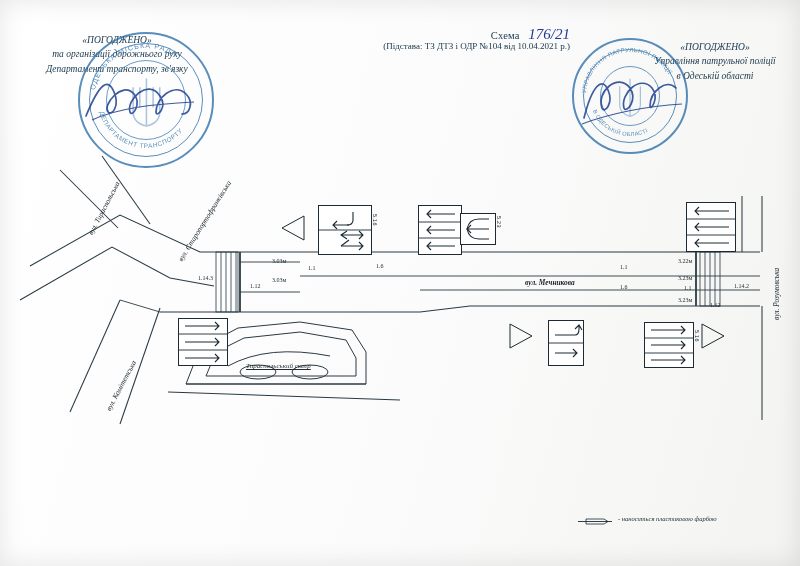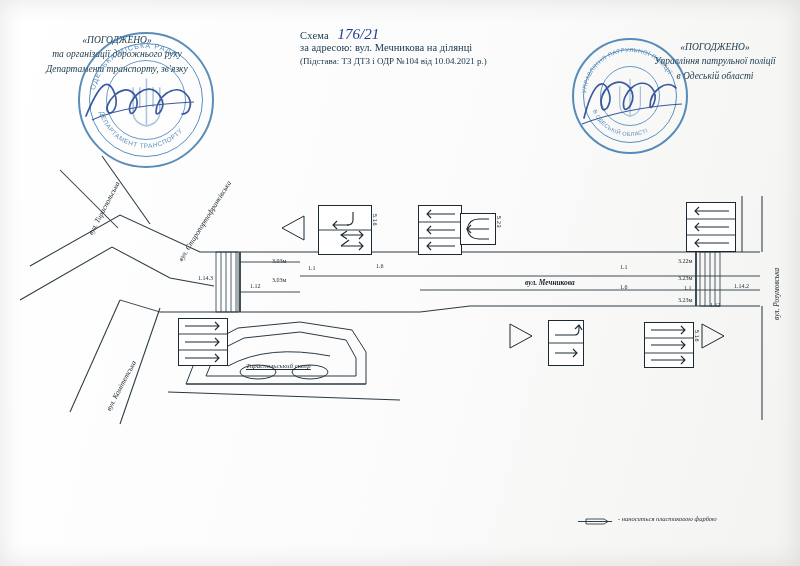--- a/index.html
+++ b/index.html
@@ -10,21 +10,21 @@
   }
   
   #sheet:before{
     content:"";position:absolute;left:0;top:0;right:0;bottom:0;
     box-shadow:inset 0 0 26px rgba(0,0,0,0.10);pointer-events:none;z-index:60;
   }
   .paper-tint{position:absolute;left:0;top:0;width:100%;height:100%;
     background:linear-gradient(105deg,#ffffff 0%,#fbfbfb 55%,#f3f3f1 100%);}
   
   .txt{position:absolute;color:#20282e;}
-  .hdr-center{left:300px;top:24px;width:270px;text-align:left;font-size:10.5px;line-height:1.45;color:#17364a;}
+  .hdr-center{left:300px;top:24px;width:270px;text-align:right;font-size:10.5px;line-height:1.45;color:#17364a;}
   .hdr-center .l1{letter-spacing:.2px;}
   .scheme-no{font-family:"Liberation Serif", serif;font-style:italic;font-size:15px;color:#203a8f;}
   .approve{font-size:9.5px;line-height:1.5;color:#17364a;font-style:italic;text-align:center;}
   .approve .ttl{font-style:italic;}
   #approve-left{left:42px;top:33px;width:150px;}
   #approve-right{left:640px;top:40px;width:150px;}
   
   .stamp{position:absolute;border-radius:50%;border:2px solid #2b6ea8;opacity:.78;}
   .stamp .inner{position:absolute;left:9px;top:9px;right:9px;bottom:9px;border:1px solid #2b6ea8;border-radius:50%;}
   .stamp .core{position:absolute;left:26px;top:26px;right:26px;bottom:26px;border:1px solid #3b7cb5;border-radius:50%;}
@@ -57,21 +57,20 @@
 <body>
 
 <div id="sheet">
   <div class="paper-tint"></div>
 
   <div class="txt hdr-center">
     <div style="position:relative;height:16px;">
       <span class="l1">Схема</span>
       <span class="scheme-no" style="margin-left:6px;">176/21</span>
     </div>
-    <div>за адресою: вул. Мечникова на ділянці</div>
     <div style="font-size:9px;">(Підстава: ТЗ ДТЗ і ОДР №104 від 10.04.2021 р.)</div>
   </div>
 
   <div class="txt approve" id="approve-left">
     <div class="ttl">«ПОГОДЖЕНО»</div>
     <div>та організації дорожнього руху</div>
     <div>Департамент транспорту, зв'язку</div>
   </div>
 
   <div class="txt approve" id="approve-right">

